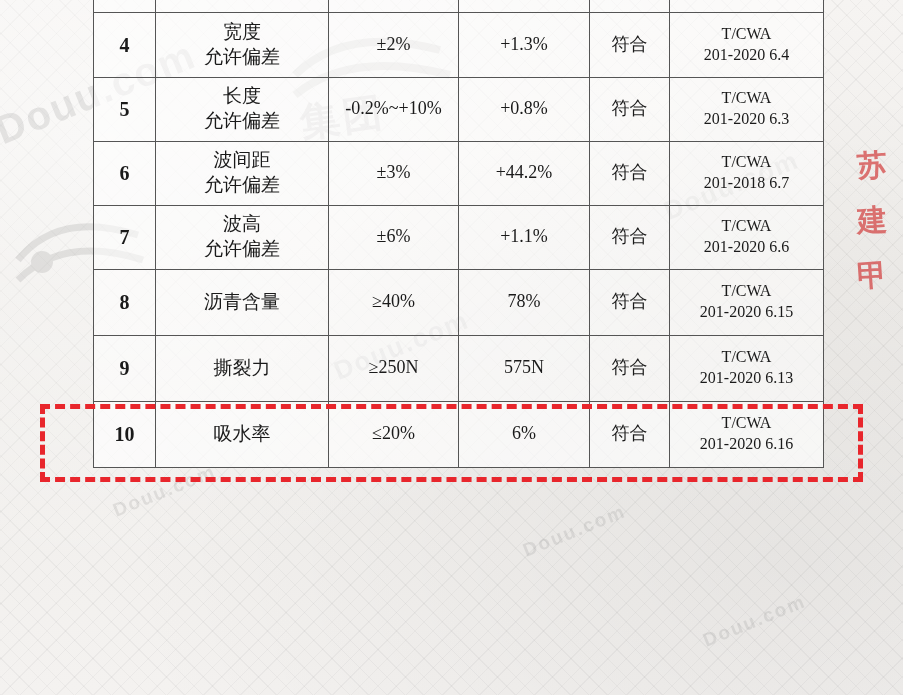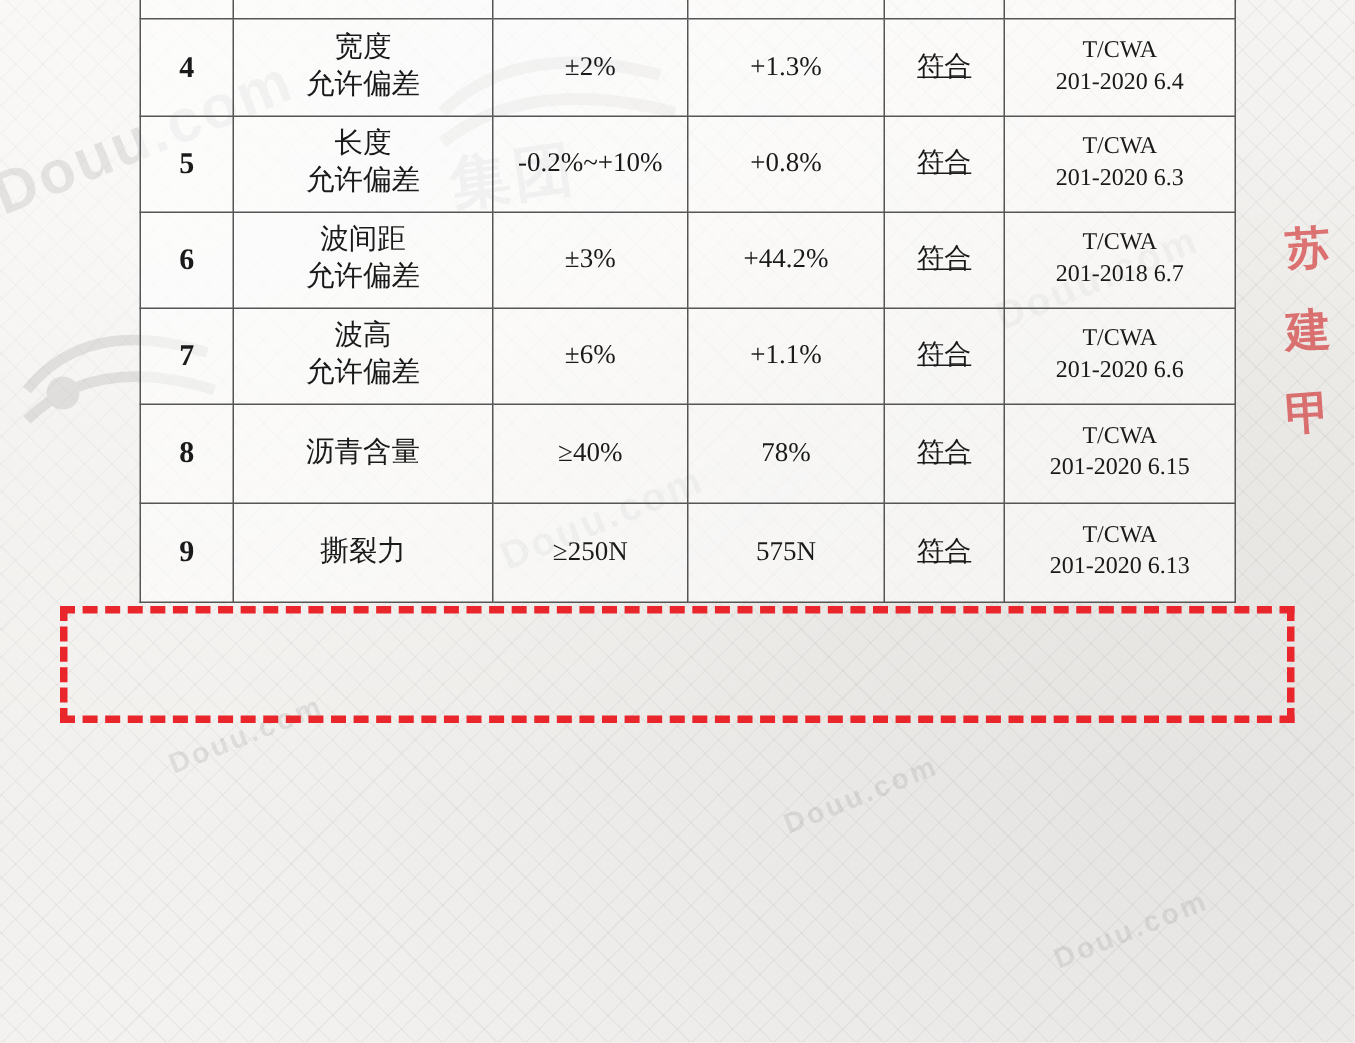--- a/index.html
+++ b/index.html
@@ -95,21 +95,20 @@
     font-weight: bold;
   }
   td.item {
     font-size: 19px;
   }
   td.spec, td.result {
     font-size: 18px;
   }
   td.judge {
     font-size: 18px;
-    text-decoration: underline;
   }
   td.std {
     font-size: 16px;
   }
   .l2 { display: block; text-align: center; }
 
   tr.row-top td { border-top: none; }
 
   
   tr.highlight td { background: rgba(255,255,255,0.25); }
@@ -274,20 +273,31 @@
         <td class="item">撕裂力</td>
         <td class="spec">≥250N</td>
         <td class="result">575N</td>
         <td class="judge">符合</td>
         <td class="std">
           <span class="l2">T/CWA</span>
           <span class="l2">201-2020 6.13</span>
         </td>
       </tr>
 
+      <tr class="highlight" style="height:66px;">
+        <td class="no">10</td>
+        <td class="item">吸水率</td>
+        <td class="spec">≤20%</td>
+        <td class="result">6%</td>
+        <td class="judge">符合</td>
+        <td class="std">
+          <span class="l2">T/CWA</span>
+          <span class="l2">201-2020 6.16</span>
+        </td>
+      </tr>
 
 
 
 
     </tbody>
   </table>
 </div>
 
 <div id="redbox"></div>
 

